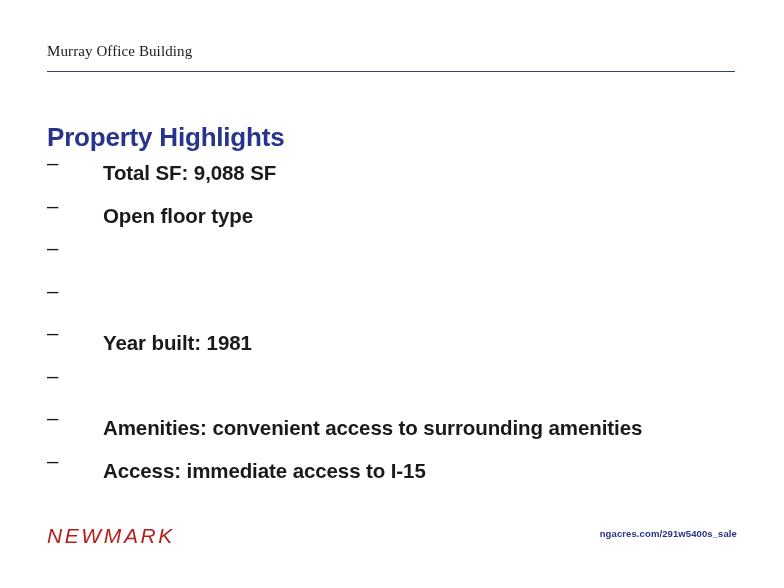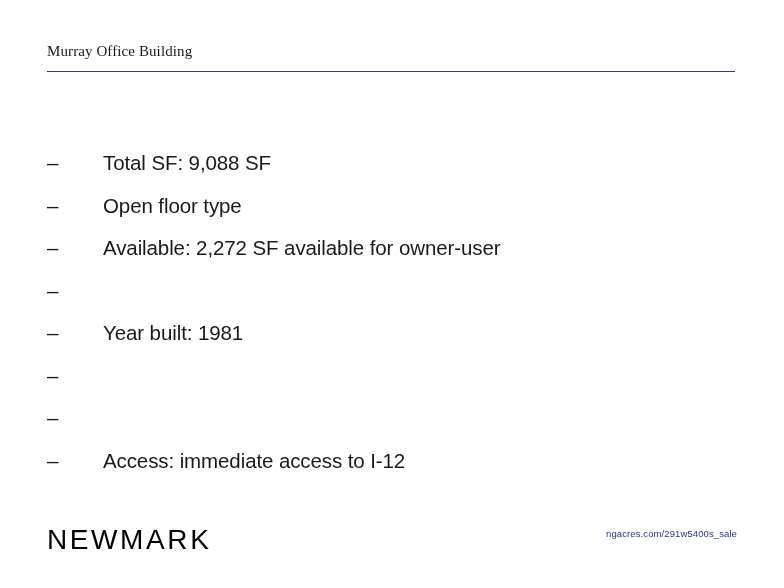--- a/index.html
+++ b/index.html
@@ -83,99 +83,102 @@
     left: 0;
     top: 0;
     width: 40px;
     font-size: 20.5px;
     color: #1a1a1a;
   }
 
   .bullet-text {
     position: absolute;
     left: 56px;
-    top: 0;
+    top: 10px;
     font-size: 20.5px;
     color: #1a1a1a;
     letter-spacing: -0.1px;
+    font-weight: bold;
   }
 
   
   .logo {
     position: absolute;
     left: 47px;
     top: 524px;
     font-family: "Liberation Sans", sans-serif;
-    font-size: 28px;
+    font-size: 21px;
     font-weight: 300;
-    color: #000000;
+    color: #b91c1c;
     letter-spacing: 2.6px;
     white-space: nowrap;
+    font-style: italic;
   }
 
   .footer-url {
     position: absolute;
     right: 47px;
     top: 528px;
     font-family: "Liberation Sans", sans-serif;
     font-size: 9.5px;
-    font-weight: normal;
+    font-weight: bold;
     color: #27348b;
     letter-spacing: 0.1px;
     white-space: nowrap;
     text-align: center;
   }
 </style>
 </head>
 <body>
 
 <div class="slide">
 
   <div class="header-title">Murray Office Building</div>
 
   <div class="header-rule"></div>
 
+  <h1 class="slide-title">Property Highlights</h1>
 
   <div class="bullet-list">
 
     <div class="bullet-item">
       <span class="bullet-marker">–</span>
       <span class="bullet-text">Total SF: 9,088 SF</span>
     </div>
 
     <div class="bullet-item">
       <span class="bullet-marker">–</span>
       <span class="bullet-text">Open floor type</span>
     </div>
 
     <div class="bullet-item">
       <span class="bullet-marker">–</span>
-      <span class="bullet-text">Available: 2,272 SF available for owner-user</span>
     </div>
 
     <div class="bullet-item">
       <span class="bullet-marker">–</span>
     </div>
 
     <div class="bullet-item">
       <span class="bullet-marker">–</span>
       <span class="bullet-text">Year built: 1981</span>
     </div>
 
     <div class="bullet-item">
       <span class="bullet-marker">–</span>
     </div>
 
     <div class="bullet-item">
       <span class="bullet-marker">–</span>
+      <span class="bullet-text">Amenities: convenient access to surrounding amenities</span>
     </div>
 
     <div class="bullet-item">
       <span class="bullet-marker">–</span>
-      <span class="bullet-text">Access: immediate access to I-12</span>
+      <span class="bullet-text">Access: immediate access to I-15</span>
     </div>
 
   </div>
 
   <div class="logo">NEWMARK</div>
 
   <div class="footer-url">ngacres.com/291w5400s_sale</div>
 
 </div>
 

